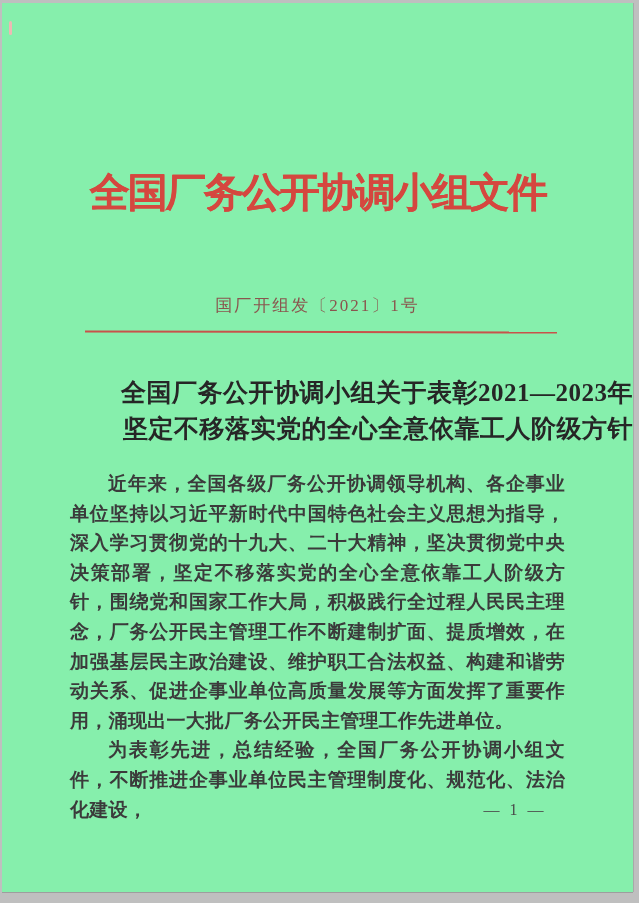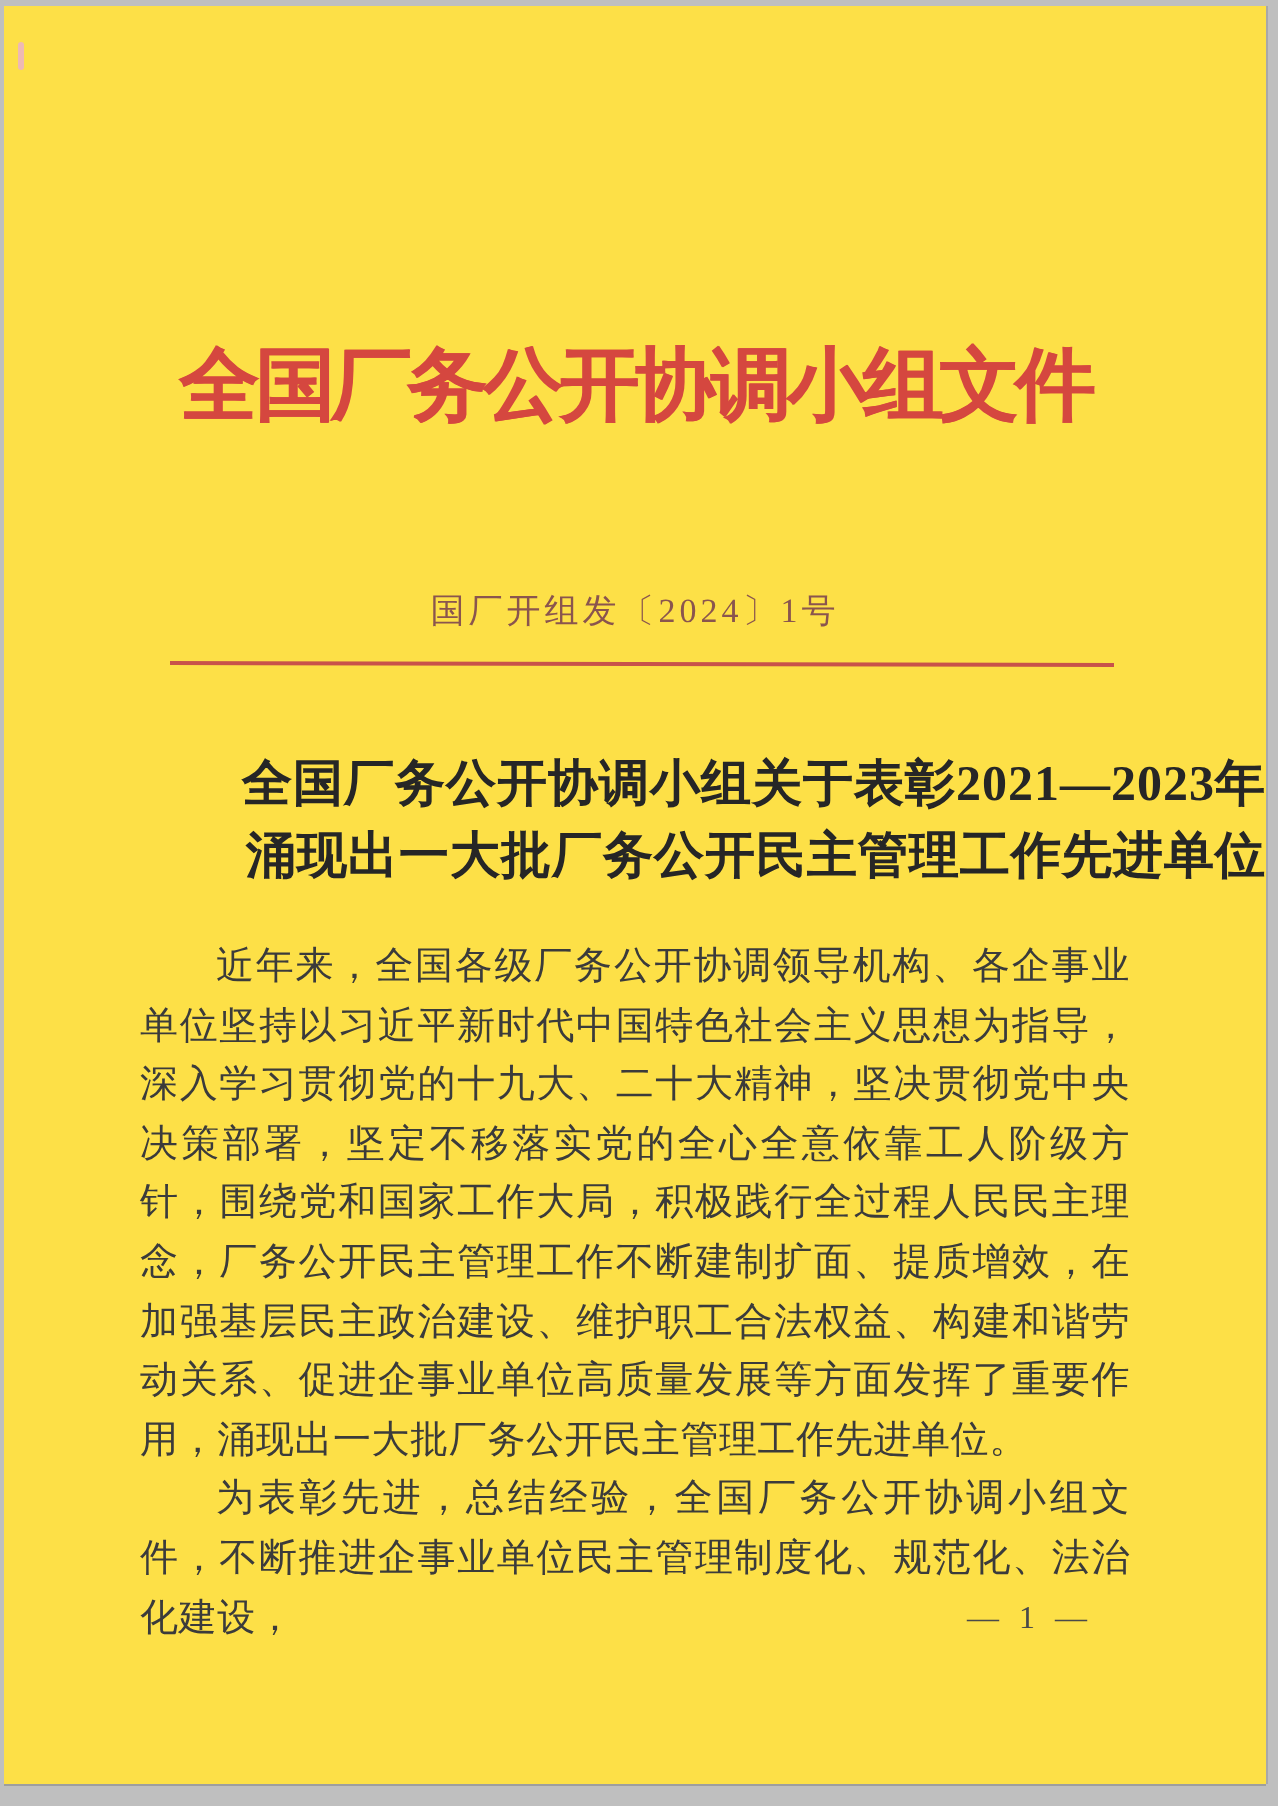--- a/index.html
+++ b/index.html
@@ -16,21 +16,21 @@
     width: 639px;
     height: 903px;
     background: #bfbfbf;
   }
   .page {
     position: absolute;
     left: 2px;
     top: 3px;
     width: 631px;
     height: 889px;
-    background: #fde047;
+    background: #86efac;
     box-shadow: 0 1px 0 #9e9e9e, 1px 0 0 #a8a8a8;
     overflow: hidden;
   }
   .scan-mark {
     position: absolute;
     left: 7px;
     top: 18px;
     width: 3px;
     height: 14px;
     background: #eeb9b4;
@@ -83,20 +83,21 @@
   }
   .doc-body {
     position: absolute;
     top: 466px;
     left: 68px;
     width: 495px;
     font-size: 19px;
     line-height: 29.6px;
     color: #3b3b3b;
     letter-spacing: 0.3px;
+    font-weight: bold;
   }
   .doc-body p {
     margin: 0;
     text-indent: 2em;
     text-align: justify;
     word-break: break-all;
   }
   .page-number {
     position: absolute;
     top: 798px;
@@ -112,27 +113,27 @@
 </head>
 <body>
 
 <div class="scan-frame">
   <div class="page">
 
     <div class="scan-mark"></div>
 
     <div class="masthead">全国厂务公开协调小组文件</div>
 
-    <div class="doc-number">国厂开组发〔2024〕1号</div>
+    <div class="doc-number">国厂开组发〔2021〕1号</div>
 
     <div class="red-rule"></div>
 
     <div class="doc-title">
       <div>全国厂务公开协调小组关于表彰2021—2023年</div>
-      <div>涌现出一大批厂务公开民主管理工作先进单位</div>
+      <div>坚定不移落实党的全心全意依靠工人阶级方针</div>
     </div>
 
     <div class="doc-body">
       <p>近年来，全国各级厂务公开协调领导机构、各企事业单位坚持以习近平新时代中国特色社会主义思想为指导，深入学习贯彻党的十九大、二十大精神，坚决贯彻党中央决策部署，坚定不移落实党的全心全意依靠工人阶级方针，围绕党和国家工作大局，积极践行全过程人民民主理念，厂务公开民主管理工作不断建制扩面、提质增效，在加强基层民主政治建设、维护职工合法权益、构建和谐劳动关系、促进企事业单位高质量发展等方面发挥了重要作用，涌现出一大批厂务公开民主管理工作先进单位。</p>
       <p>为表彰先进，总结经验，全国厂务公开协调小组文件，不断推进企事业单位民主管理制度化、规范化、法治化建设，</p>
     </div>
 
     <div class="page-number">— 1 —</div>
 
   </div>

